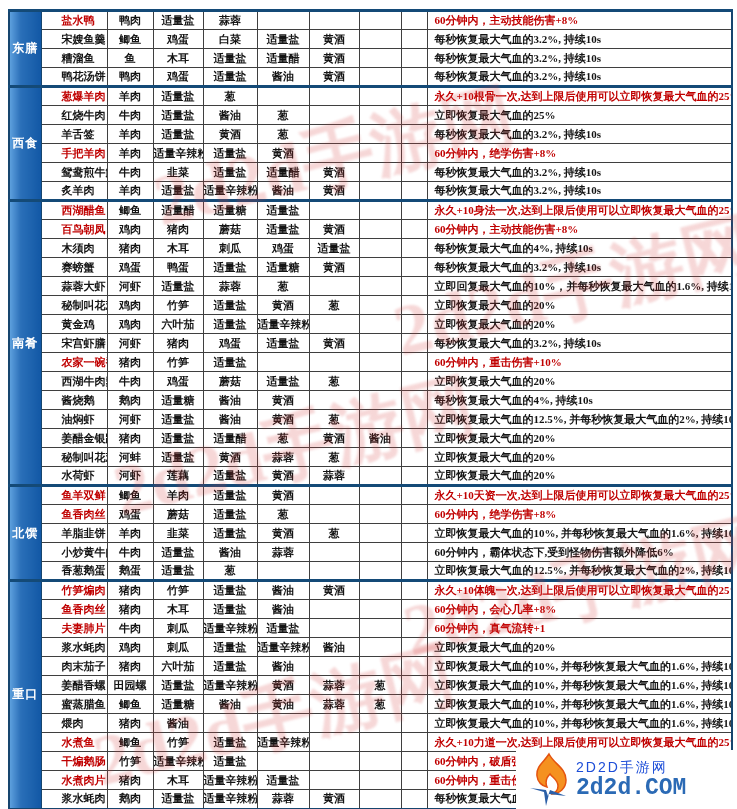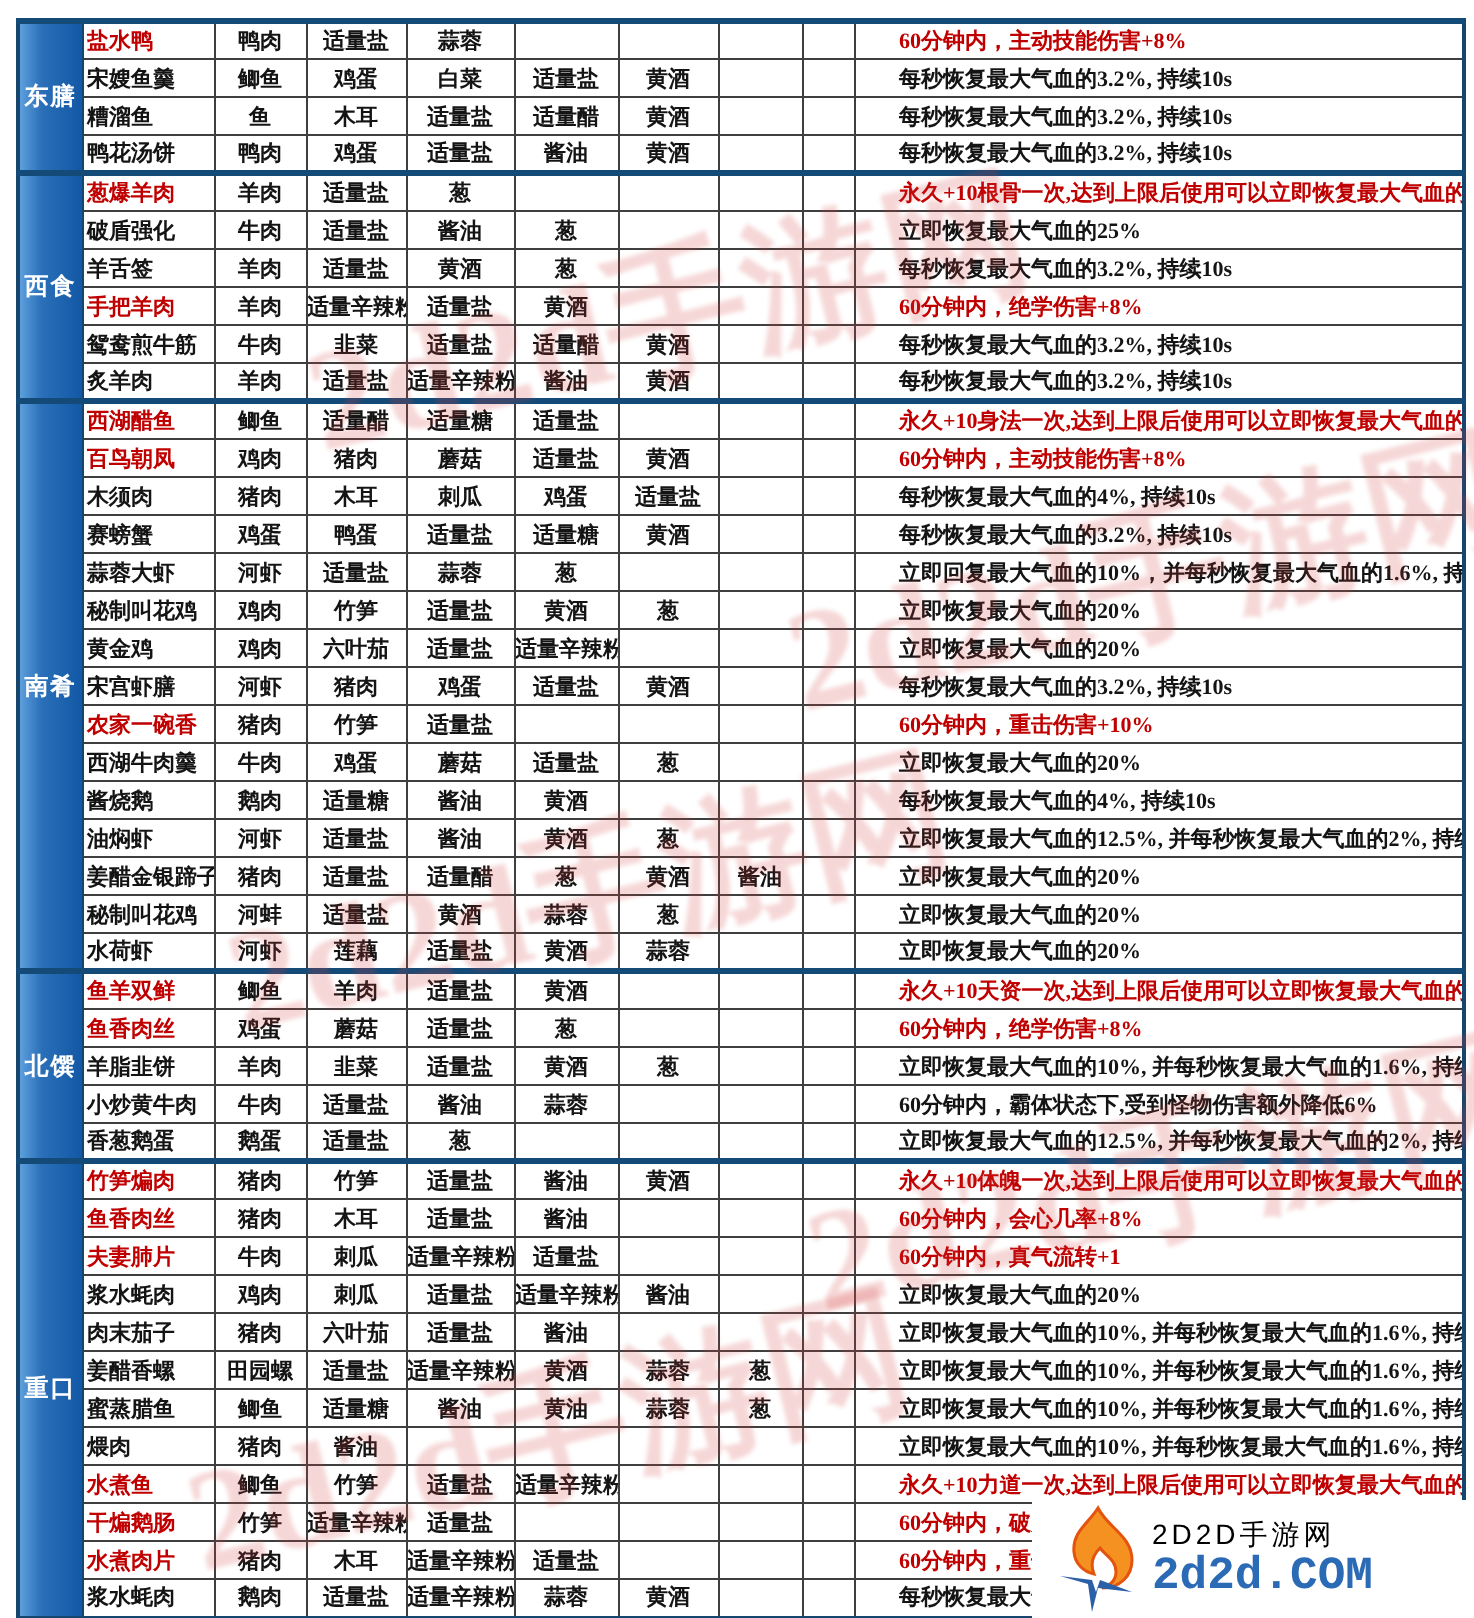--- a/index.html
+++ b/index.html
@@ -16,38 +16,38 @@
     border:1px solid #3f3f3f;height:17px;padding:0;
     font-size:11px;font-weight:bold;color:#141414;
     text-align:center;vertical-align:middle;overflow:hidden;white-space:nowrap;
   }
   tr{height:19px;}
   tr.section-start td{border-top:3px solid #144a77;}
   td.region{
     background:linear-gradient(90deg,#5d9fdd 0%,#2a6fb8 35%,#1258a5 100%);
     color:#ffffff;font-size:12px;letter-spacing:1px;border:1px solid #16456e;text-align:center;
   }
-  td.dish{text-align:left;padding-left:2px;}
-  td.effect{text-align:left;padding-left:22px;}
+  td.dish{text-align:left;padding-left:20px;}
+  td.effect{text-align:left;padding-left:7px;}
   .red{color:#c00000;}
   
   .stamp{
     position:absolute;color:#d43b3b;opacity:0.20;font-weight:bold;
     font-size:72px;transform:rotate(-14deg);filter:blur(1px);
     pointer-events:none;z-index:5;white-space:nowrap;
     font-family:"Liberation Serif",serif;
   }
   
   .logo-box{
     position:absolute;left:516px;top:750px;width:221px;height:59px;
     background:#ffffff;z-index:10;display:flex;align-items:center;
   }
   .flame-wrap{width:52px;height:56px;position:relative;flex:0 0 52px;margin-left:6px;}
   .logo-text{display:flex;flex-direction:column;line-height:1;margin-left:2px;}
-  .logo-cn{font-size:14px;color:#000000;letter-spacing:2px;margin-bottom:3px;
+  .logo-cn{font-size:14px;color:#1d4ed8;letter-spacing:2px;margin-bottom:3px;
     font-family:"Liberation Sans",sans-serif;}
   .logo-en{font-size:23px;font-weight:bold;color:#2b6ab5;
     font-family:Liberation Mono, monospace;letter-spacing:0px;}
 </style>
 </head>
 <body>
 
 <div class="stamp" style="left:150px;top:110px;">2d2d手游网</div>
 <div class="stamp" style="left:390px;top:240px;">2d2d手游网</div>
 <div class="stamp" style="left:110px;top:400px;">2d2d手游网</div>
@@ -120,21 +120,21 @@
           <td class="ing">羊肉</td>
           <td class="ing">适量盐</td>
           <td class="ing">葱</td>
           <td class="ing"></td>
           <td class="ing"></td>
           <td class="ing"></td>
           <td class="ing"></td>
           <td class="effect red">永久+10根骨一次,达到上限后使用可以立即恢复最大气血的25%</td>
         </tr>
         <tr>
-          <td class="dish">破盾强化</td>
+          <td class="dish">红烧牛肉</td>
           <td class="ing">牛肉</td>
           <td class="ing">适量盐</td>
           <td class="ing">酱油</td>
           <td class="ing">葱</td>
           <td class="ing"></td>
           <td class="ing"></td>
           <td class="ing"></td>
           <td class="effect">立即恢复最大气血的25%</td>
         </tr>
         <tr>

